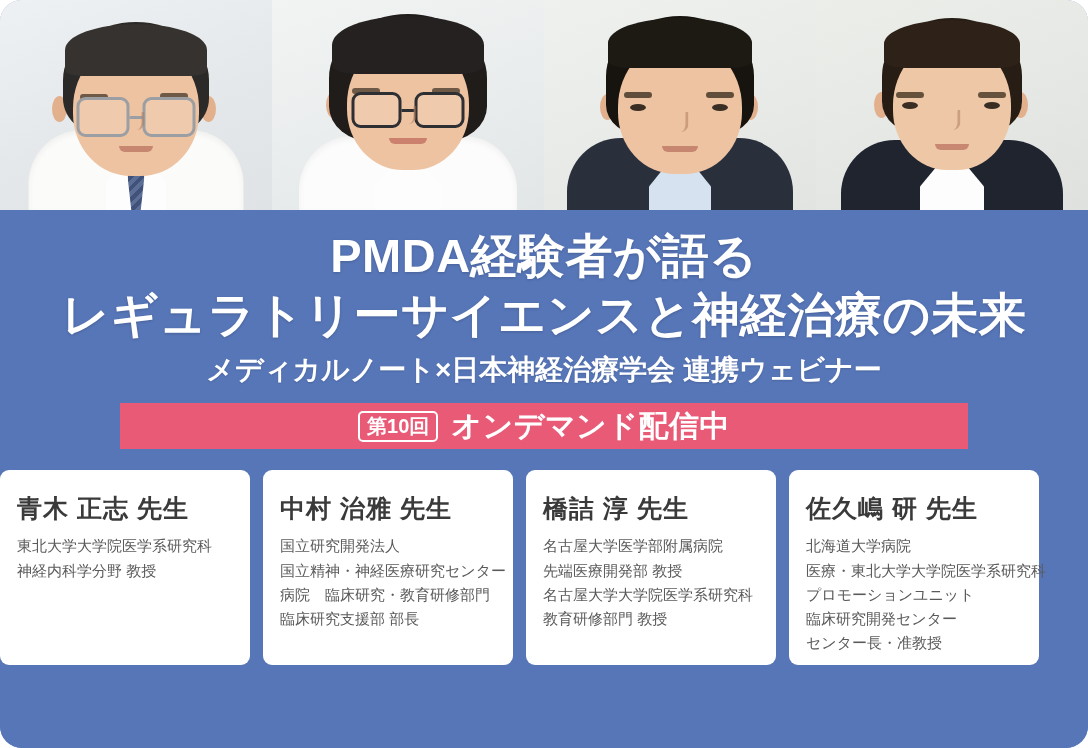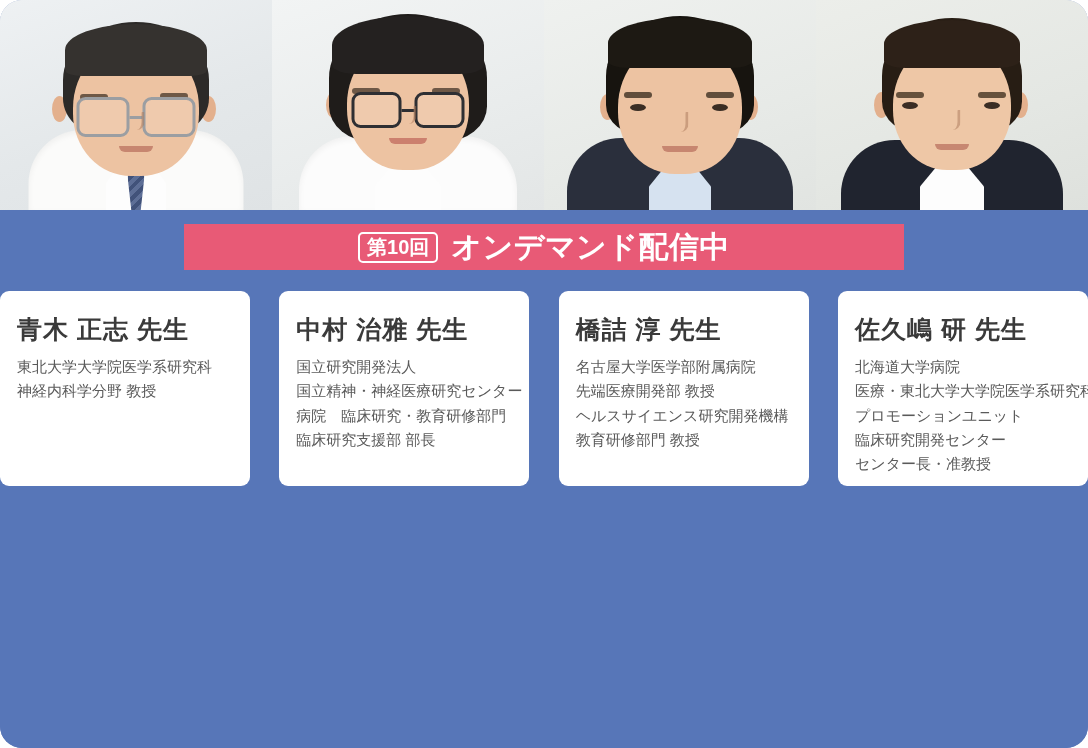--- a/index.html
+++ b/index.html
@@ -65,33 +65,33 @@
   }
   .title-line.l1{font-size:47px;}
   .title-line.l2{font-size:47px;margin-top:6px;}
   .subtitle{
     color:#ffffff;font-weight:bold;font-size:28px;margin-top:10px;
     text-shadow:0 1px 2px rgba(0,0,0,.14);white-space:nowrap;
   }
 
   .badge-row{display:flex;justify-content:center;margin-top:14px;}
   .badge{
-    width:720px;height:46px;background:#e85a76;
+    width:848px;height:46px;background:#e85a76;
     display:flex;align-items:center;justify-content:center;gap:13px;
   }
   .badge-num{
     color:#ffffff;font-weight:bold;font-size:20px;line-height:1;
     border:2.5px solid #ffffff;border-radius:5px;padding:3px 7px 4px 7px;
     letter-spacing:0;
   }
   .badge-text{color:#ffffff;font-weight:bold;font-size:30px;letter-spacing:.5px;}
 
   
   .cards{
-    display:flex;justify-content:space-between;gap:13px;margin-top:21px;
+    display:flex;justify-content:flex-start;gap:13px;margin-top:21px;
   }
   .card{
     width:250px;height:195px;background:#ffffff;border-radius:9px;
     padding:22px 0 0 17px;box-sizing:border-box;
   }
   .card-name{
     color:#3a3a3a;font-weight:bold;font-size:25px;letter-spacing:1px;
     margin-bottom:9px;white-space:nowrap;
   }
   .card-affil{color:#5a5a5a;font-size:15px;line-height:1.62;}
@@ -175,20 +175,25 @@
       <div class="brow" style="right:82px;top:92px;background:#40301f;"></div>
       <div class="eye" style="left:86px;top:102px;"></div>
       <div class="eye" style="right:88px;top:102px;"></div>
       <div class="nose" style="top:110px;height:20px;"></div>
       <div class="mouth" style="top:144px;width:34px;"></div>
     </div>
   </div>
 
   <div class="panel">
 
+    <div class="title-wrap">
+      <div class="title-line l1">PMDA経験者が語る</div>
+      <div class="title-line l2">レギュラトリーサイエンスと神経治療の未来</div>
+      <div class="subtitle">メディカルノート×日本神経治療学会 連携ウェビナー</div>
+    </div>
 
     <div class="badge-row">
       <div class="badge">
         <span class="badge-num">第10回</span>
         <span class="badge-text">オンデマンド配信中</span>
       </div>
     </div>
 
     <div class="cards">
 
@@ -208,21 +213,21 @@
           <div>病院　臨床研究・教育研修部門</div>
           <div>臨床研究支援部 部長</div>
         </div>
       </div>
 
       <div class="card">
         <div class="card-name">橋詰 淳 先生</div>
         <div class="card-affil">
           <div>名古屋大学医学部附属病院</div>
           <div>先端医療開発部 教授</div>
-          <div>ヘルスサイエンス研究開発機構</div>
+          <div>名古屋大学大学院医学系研究科</div>
           <div>教育研修部門 教授</div>
         </div>
       </div>
 
       <div class="card">
         <div class="card-name">佐久嶋 研 先生</div>
         <div class="card-affil">
           <div>北海道大学病院</div>
           <div>医療・東北大学大学院医学系研究科</div>
           <div>プロモーションユニット</div>

